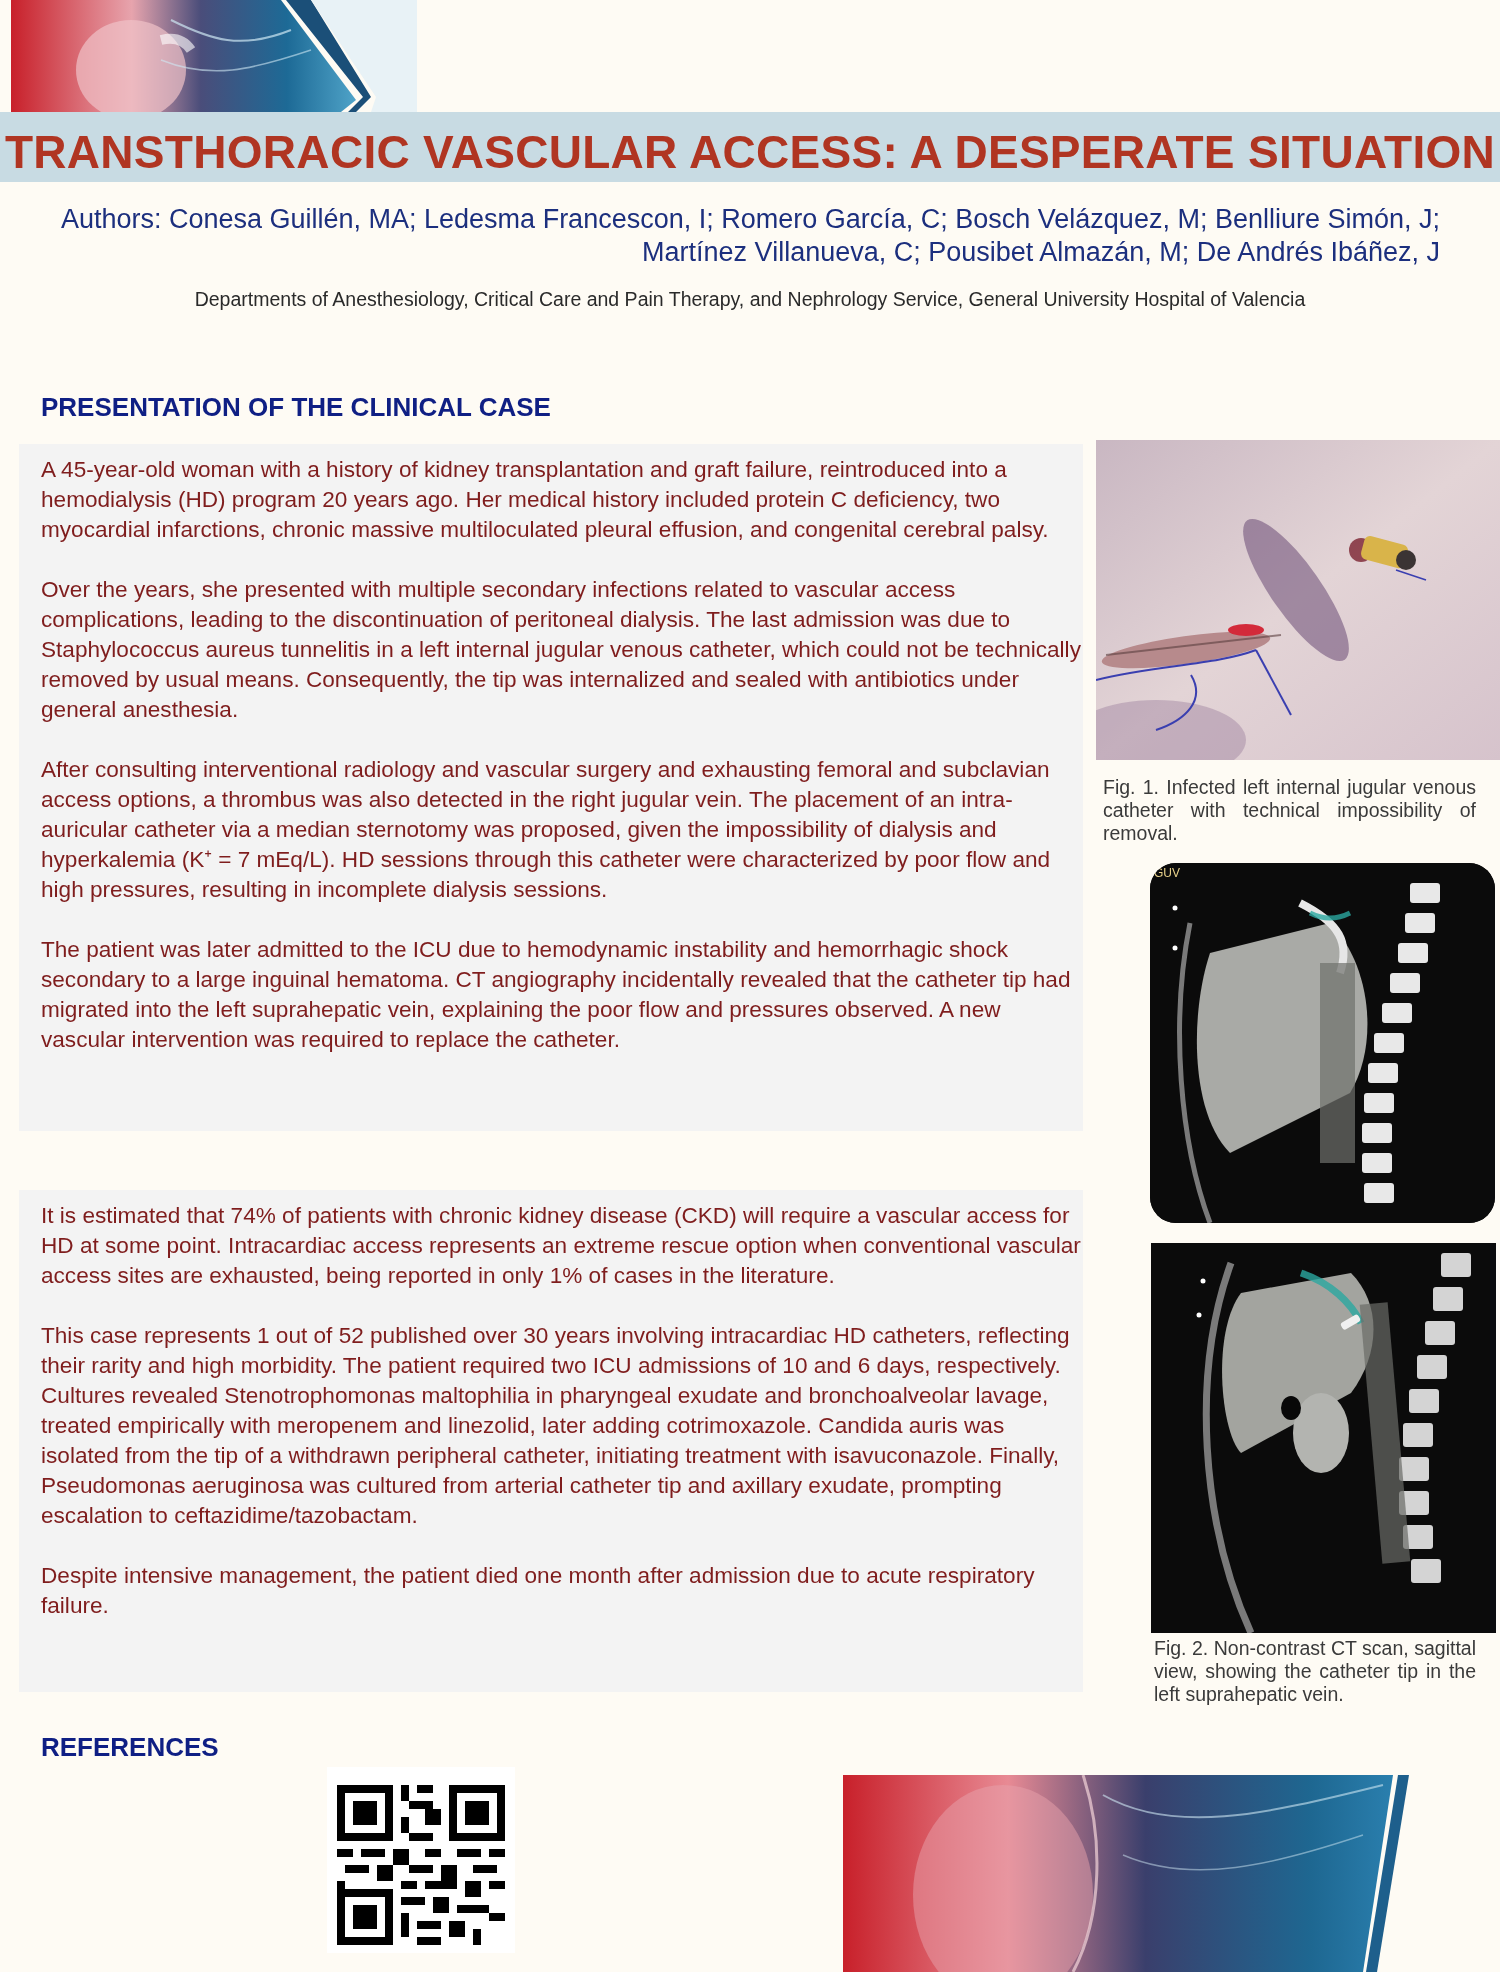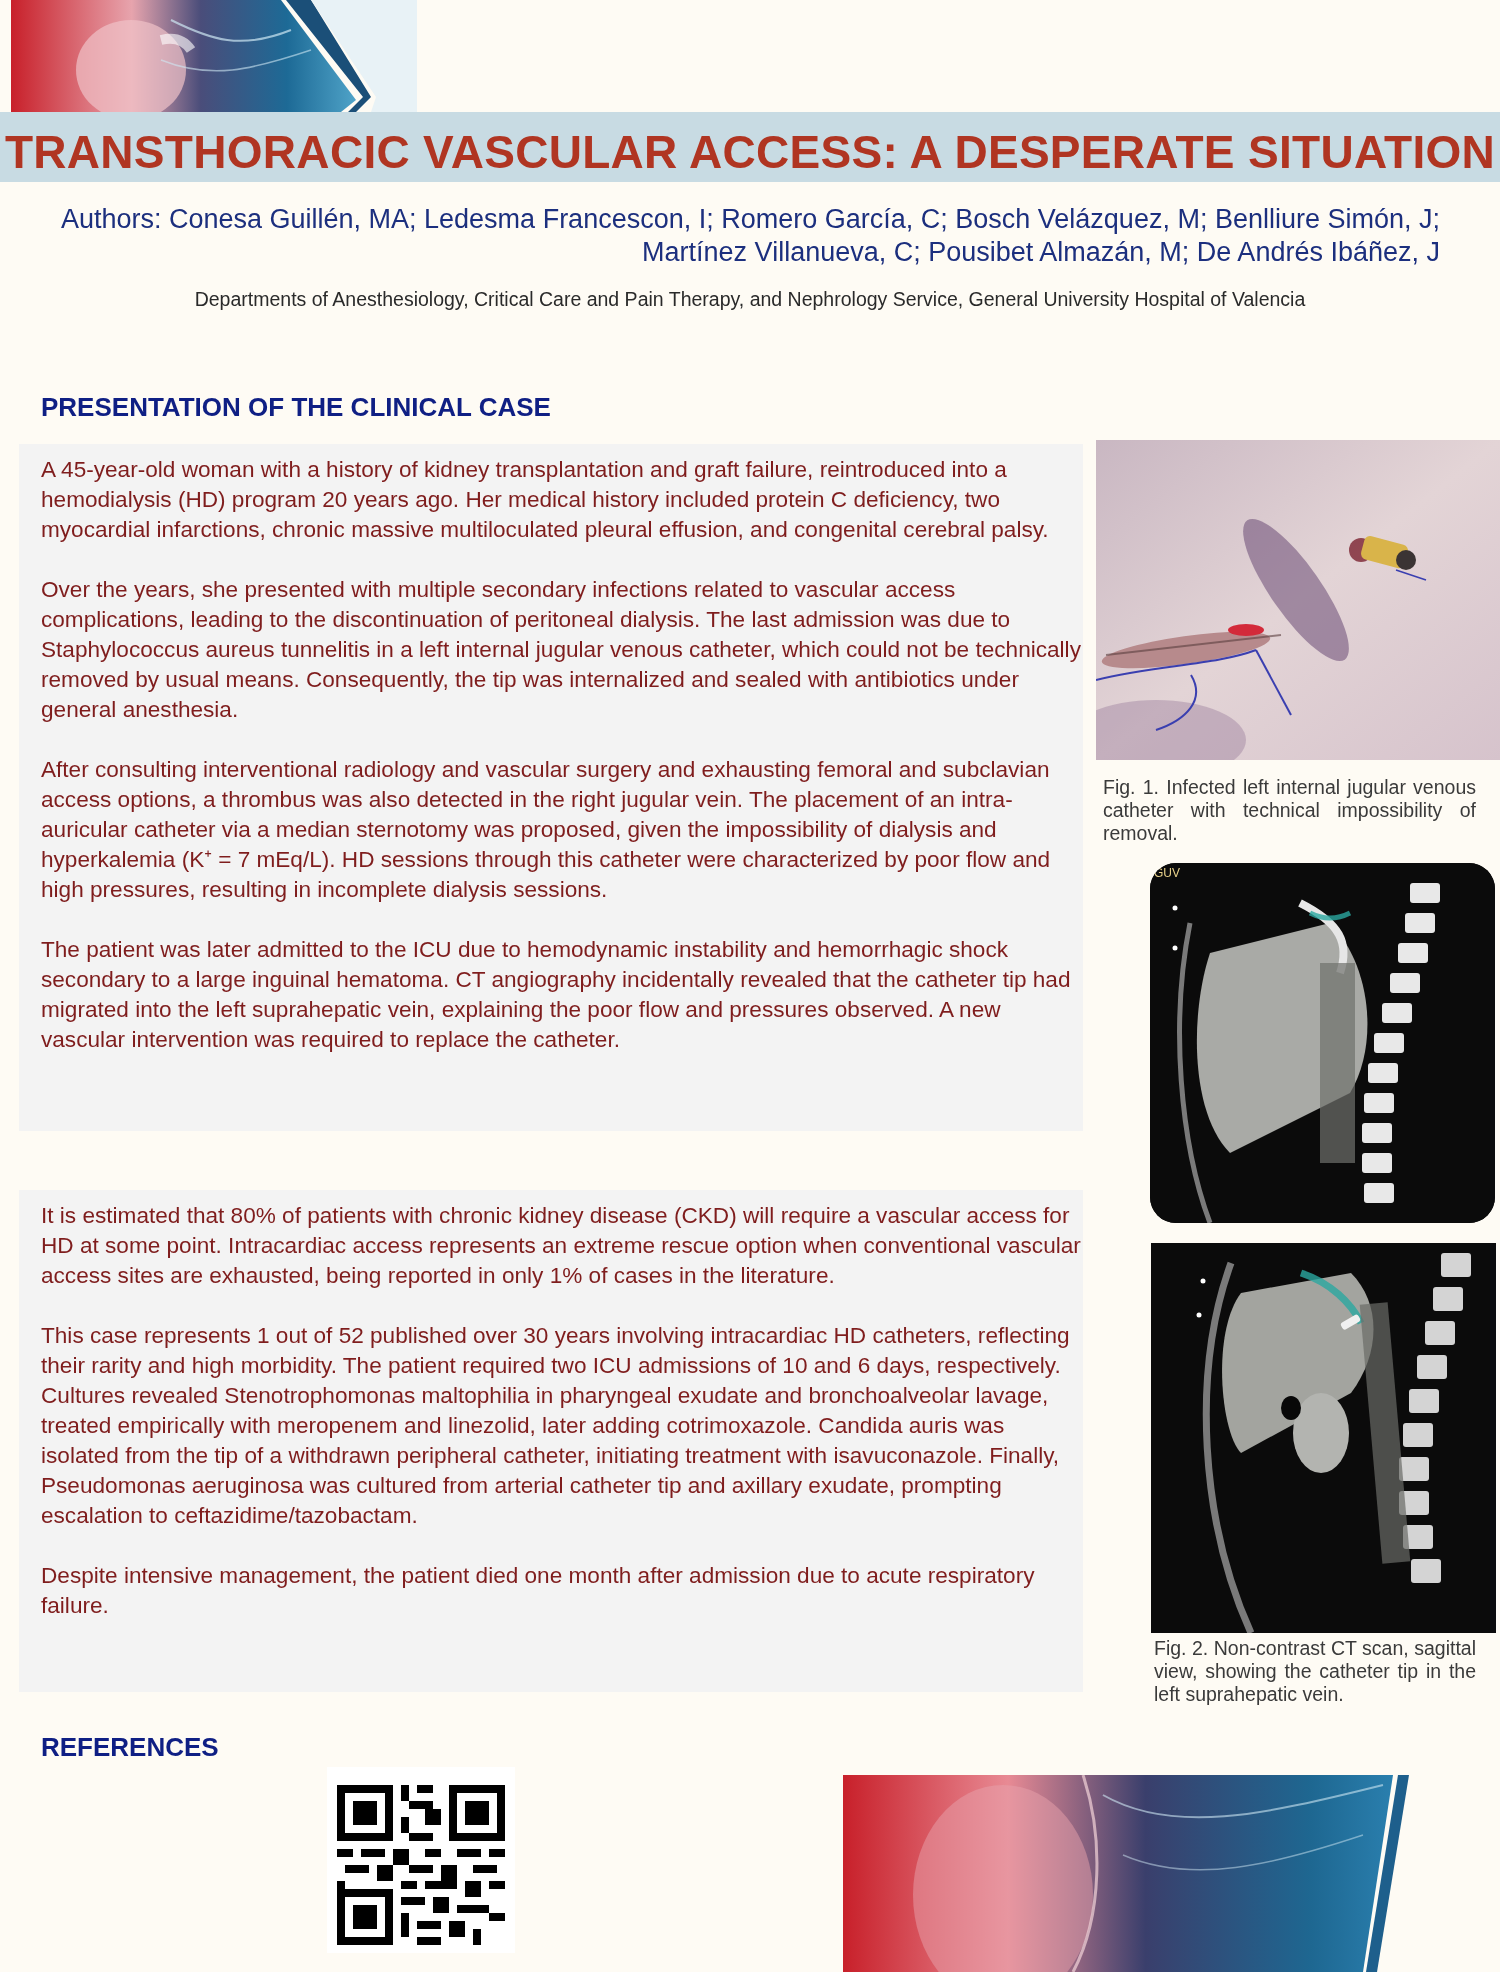--- a/index.html
+++ b/index.html
@@ -113,21 +113,21 @@
     <p>A 45-year-old woman with a history of kidney transplantation and graft failure, reintroduced into a hemodialysis (HD) program 20 years ago. Her medical history included protein C deficiency, two myocardial infarctions, chronic massive multiloculated pleural effusion, and congenital cerebral palsy.</p>
     <p>Over the years, she presented with multiple secondary infections related to vascular access complications, leading to the discontinuation of peritoneal dialysis. The last admission was due to Staphylococcus aureus tunnelitis in a left internal jugular venous catheter, which could not be technically removed by usual means. Consequently, the tip was internalized and sealed with antibiotics under general anesthesia.</p>
     <p>After consulting interventional radiology and vascular surgery and exhausting femoral and subclavian access options, a thrombus was also detected in the right jugular vein. The placement of an intra-auricular catheter via a median sternotomy was proposed, given the impossibility of dialysis and hyperkalemia (K⁺ = 7 mEq/L). HD sessions through this catheter were characterized by poor flow and high pressures, resulting in incomplete dialysis sessions.</p>
     <p>The patient was later admitted to the ICU due to hemodynamic instability and hemorrhagic shock secondary to a large inguinal hematoma. CT angiography incidentally revealed that the catheter tip had migrated into the left suprahepatic vein, explaining the poor flow and pressures observed. A new vascular intervention was required to replace the catheter.</p>
   </div>
 </div>
 
 <div id="discussion-heading" class="section-heading">DISCUSSION AND CONCLUSIONS</div>
 <div id="discussion-panel" class="panel">
   <div class="inner">
-    <p>It is estimated that 80% of patients with chronic kidney disease (CKD) will require a vascular access for HD at some point. Intracardiac access represents an extreme rescue option when conventional vascular access sites are exhausted, being reported in only 1% of cases in the literature.</p>
+    <p>It is estimated that 74% of patients with chronic kidney disease (CKD) will require a vascular access for HD at some point. Intracardiac access represents an extreme rescue option when conventional vascular access sites are exhausted, being reported in only 1% of cases in the literature.</p>
     <p>This case represents 1 out of 52 published over 30 years involving intracardiac HD catheters, reflecting their rarity and high morbidity. The patient required two ICU admissions of 10 and 6 days, respectively. Cultures revealed Stenotrophomonas maltophilia in pharyngeal exudate and bronchoalveolar lavage, treated empirically with meropenem and linezolid, later adding cotrimoxazole. Candida auris was isolated from the tip of a withdrawn peripheral catheter, initiating treatment with isavuconazole. Finally, Pseudomonas aeruginosa was cultured from arterial catheter tip and axillary exudate, prompting escalation to ceftazidime/tazobactam.</p>
     <p>Despite intensive management, the patient died one month after admission due to acute respiratory failure.</p>
   </div>
 </div>
 
 <div id="references-heading" class="section-heading">REFERENCES</div>
 
 <div id="fig1" class="abs">
   <svg width="404" height="320" viewBox="0 0 404 320">
     <defs>

